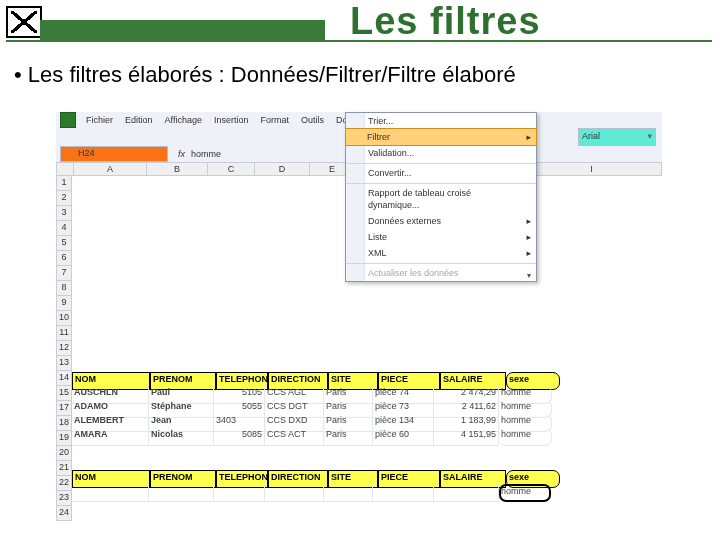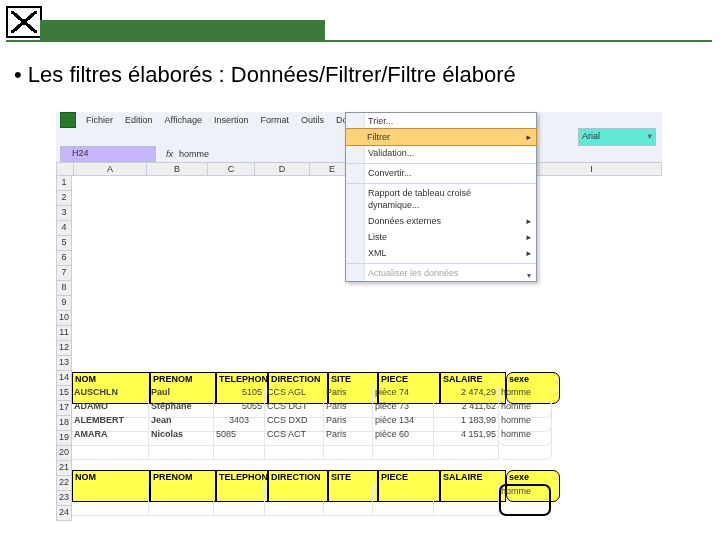--- a/index.html
+++ b/index.html
@@ -17,32 +17,32 @@
   
   .shot{position:absolute;left:56px;top:112px;width:606px;height:356px;background:#fff;font-size:9px;color:#444;}
   
   .menubar{position:absolute;left:0;top:0;right:0;height:16px;background:#eef1f7;border-bottom:1px solid #c6cedb;display:flex;align-items:center;}
   .menubar .xl-logo{width:14px;height:14px;margin:0 4px;background:#2b7a2b;border:1px solid #1e5a1e;}
   .menubar span{padding:0 6px;color:#333;}
   .toolbar{position:absolute;left:0;top:16px;right:0;height:18px;background:#eef1f7;border-bottom:1px solid #c6cedb;}
   .tb-arial{position:absolute;right:6px;top:16px;height:16px;width:70px;border:1px solid #b5bfd0;background:#5eead4;padding:0 3px;line-height:14px;color:#333;}
   .tb-arial::after{content:"▾";float:right;color:#666;}
   .fx-row{position:absolute;left:0;top:34px;right:0;height:16px;background:#eef1f7;border-bottom:1px solid #c6cedb;display:flex;align-items:center;}
-  .namebox{width:72px;height:14px;border:1px solid #b5bfd0;background:#c4b5fd;margin:0 4px;padding:0 11px;line-height:12px;color:#333;}
+  .namebox{width:72px;height:14px;border:1px solid #b5bfd0;background:#f97316;margin:0 4px;padding:0 17px;line-height:12px;color:#333;}
   .fxlab{margin:12px 6px;color:#333;font-style:italic;}
   .fxval{color:#333;}
   
   .grid{position:absolute;left:0;top:50px;right:0;bottom:0;}
   .colhdrs{position:absolute;left:0;top:0;right:0;height:14px;display:flex;}
   .colhdrs div{border:1px solid #c6cedb;border-left:none;background:#efefef;text-align:center;line-height:12px;color:#333;}
   .colhdrs div:first-child{border-left:1px solid #c6cedb;}
   .rowlabels{position:absolute;left:0;top:14px;width:16px;}
   .rowlabels div{height:14px;border:1px solid #c6cedb;border-top:none;background:#efefef;text-align:center;line-height:12px;color:#333;}
   .cells{position:absolute;left:16px;top:14px;right:0;}
-  .cells div.row{position:absolute;left:0;right:0;height:32px;display:flex;}
+  .cells div.row{position:absolute;left:0;right:0;height:18px;display:flex;}
   .cells .cell{border-right:1px solid #e2e6ee;border-bottom:1px solid #e2e6ee;line-height:12px;padding:0 2px;white-space:nowrap;overflow:hidden;}
   .hdrcell{background:#ffff4d;font-weight:700;color:#000;border:1px solid #000 !important;}
   .sel{border:2px solid #000 !important;padding:0 !important;line-height:10px !important;}
   
   .menu{position:absolute;background:#fff;border:1px solid #8a96ac;box-shadow:2px 2px 4px rgba(0,0,0,.25);}
   .menu .iconcol{position:absolute;left:0;top:0;bottom:0;width:18px;background:#eef1f7;border-right:1px solid #dfe4ee;}
   .menu-item{position:relative;padding:2px 18px 2px 22px;line-height:12px;color:#333;}
   .menu-item.sep{border-top:1px solid #cfd6e3;margin-top:2px;padding-top:3px;}
   .menu-item.hi{background:#ffd27a;border:1px solid #cc8f1f;margin:-1px;padding:2px 17px 2px 21px;}
   .menu-item .arrow{position:absolute;right:5px;top:2px;color:#333;}
@@ -55,20 +55,21 @@
   .wNom{width:72px;} .wPre{width:60px;} .wTel{width:46px;} .wDir{width:54px;}
   .wSite{width:44px;} .wPiece{width:56px;} .wSal{width:60px;} .wSex{width:48px;border-radius:7px;}
 </style>
 </head>
 <body>
 
 <div class="slide">
   <div class="hdr-icon"></div>
   <div class="hdr-bar"></div>
   <div class="hdr-line"></div>
+  <div class="title">Les filtres</div>
   <div class="bullet">• <span>Les filtres élaborés : Données/Filtrer/Filtre élaboré</span></div>
 
   <div class="shot">
 
     <div class="menubar">
       <div class="xl-logo"></div>
       <span>Fichier</span>
       <span>Edition</span>
       <span>Affichage</span>
       <span>Insertion</span>
@@ -155,31 +156,31 @@
           <div class="cell wTel" style="text-align:right">5055</div>
           <div class="cell wDir">CCS DGT</div>
           <div class="cell wSite">Paris</div>
           <div class="cell wPiece">pièce 73</div>
           <div class="cell wSal" style="text-align:right">2 411,62</div>
           <div class="cell wSex">homme</div>
         </div>
         <div class="row" style="top:238px">
           <div class="cell wNom" style="font-weight:700">ALEMBERT</div>
           <div class="cell wPre" style="font-weight:700">Jean</div>
-          <div class="cell wTel" style="text-align:center">3403</div>
+          <div class="cell wTel" style="text-align:left">3403</div>
           <div class="cell wDir">CCS DXD</div>
           <div class="cell wSite">Paris</div>
           <div class="cell wPiece">pièce 134</div>
           <div class="cell wSal" style="text-align:right">1 183,99</div>
           <div class="cell wSex">homme</div>
         </div>
         <div class="row" style="top:252px">
           <div class="cell wNom" style="font-weight:700">AMARA</div>
           <div class="cell wPre" style="font-weight:700">Nicolas</div>
-          <div class="cell wTel" style="">5085</div>
+          <div class="cell wTel" style="text-align:right">5085</div>
           <div class="cell wDir">CCS ACT</div>
           <div class="cell wSite">Paris</div>
           <div class="cell wPiece">pièce 60</div>
           <div class="cell wSal" style="text-align:right">4 151,95</div>
           <div class="cell wSex">homme</div>
         </div>
 
         <div class="row" style="top:294px">
           <div class="cell hdrcell wNom">NOM</div>
           <div class="cell hdrcell wPre">PRENOM</div>

